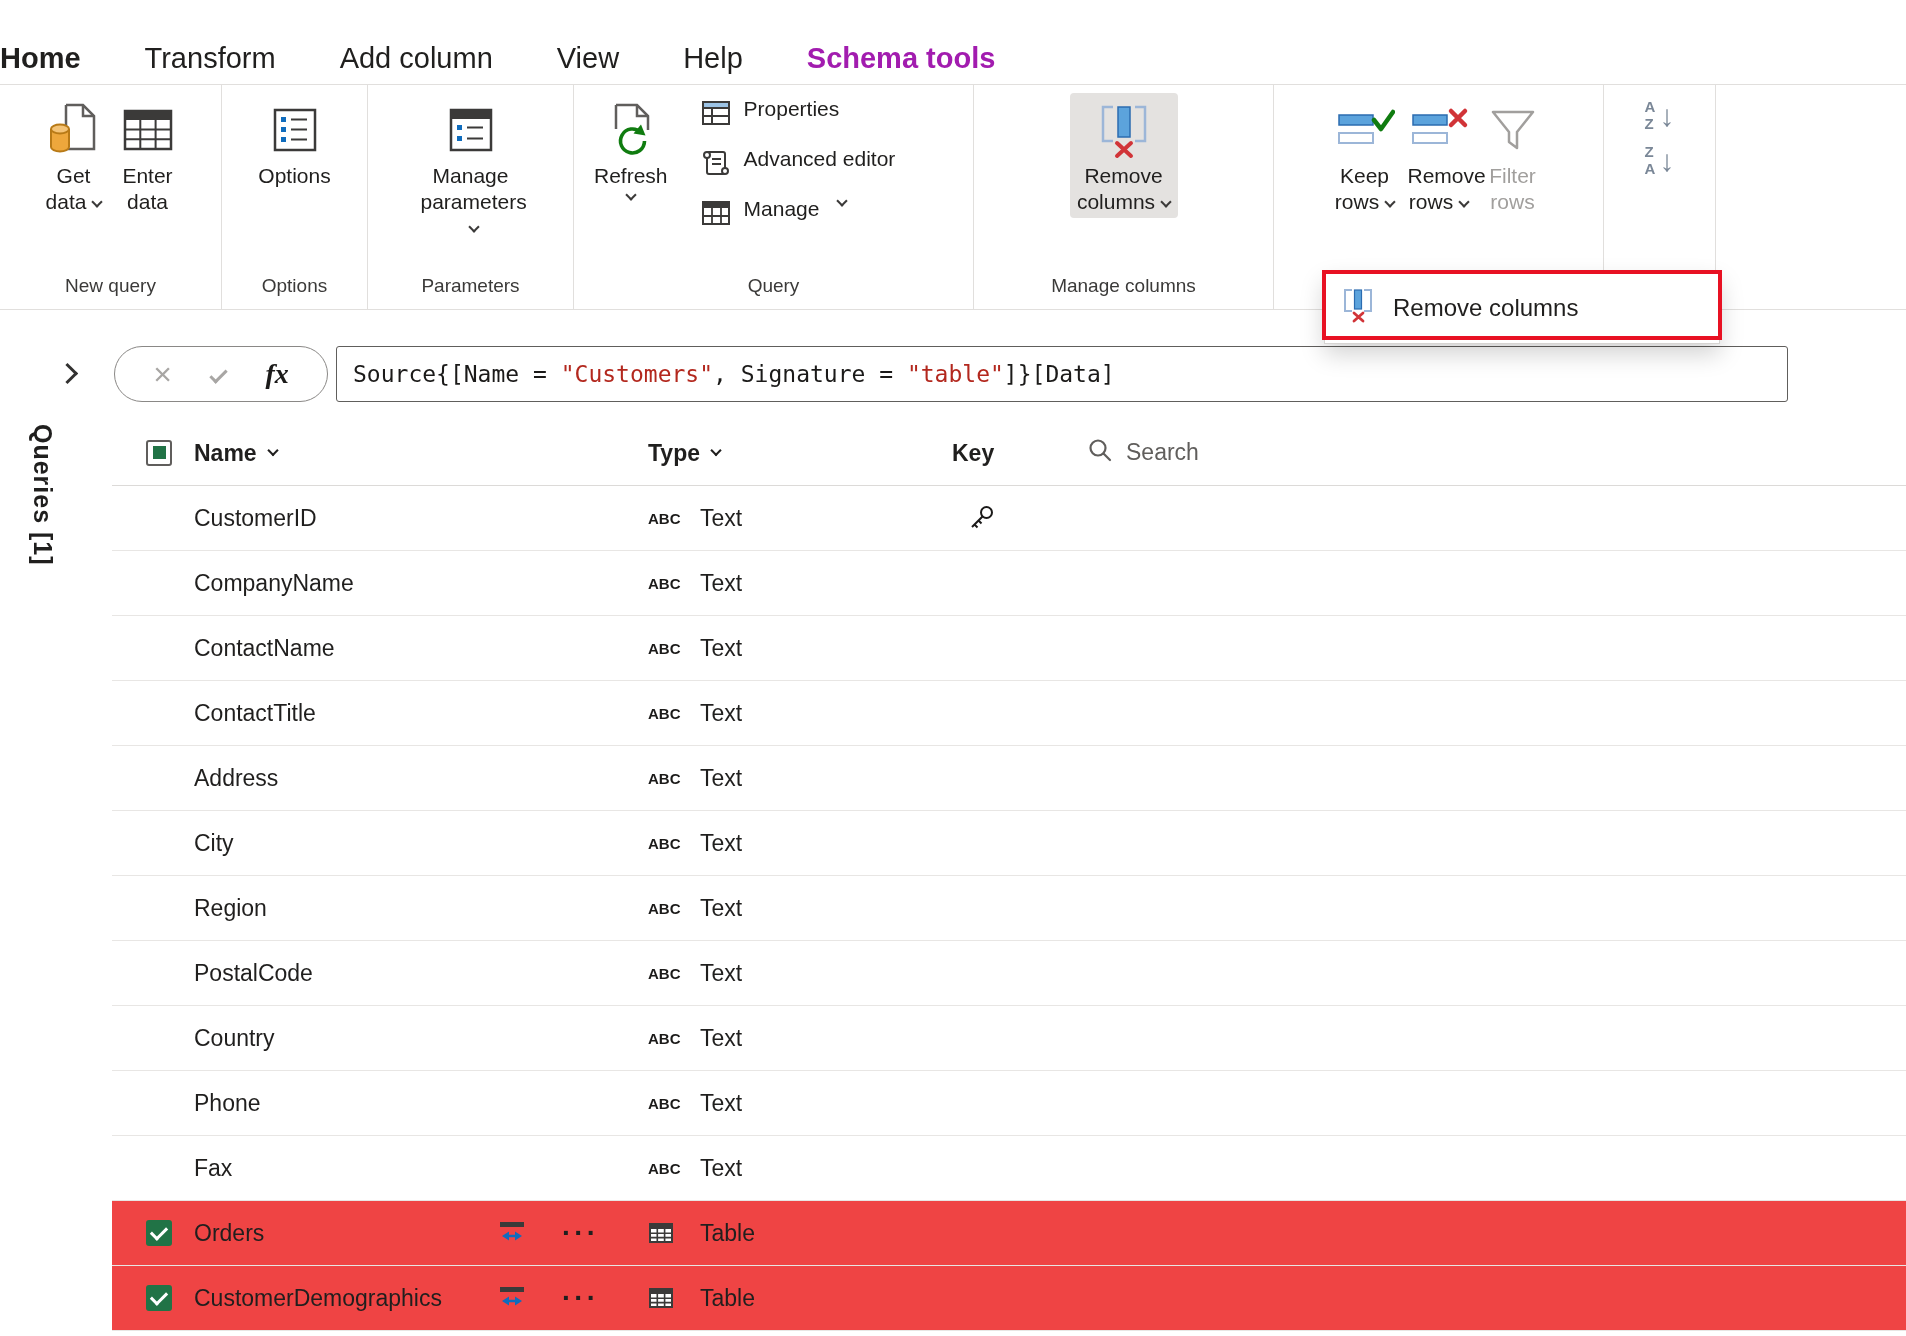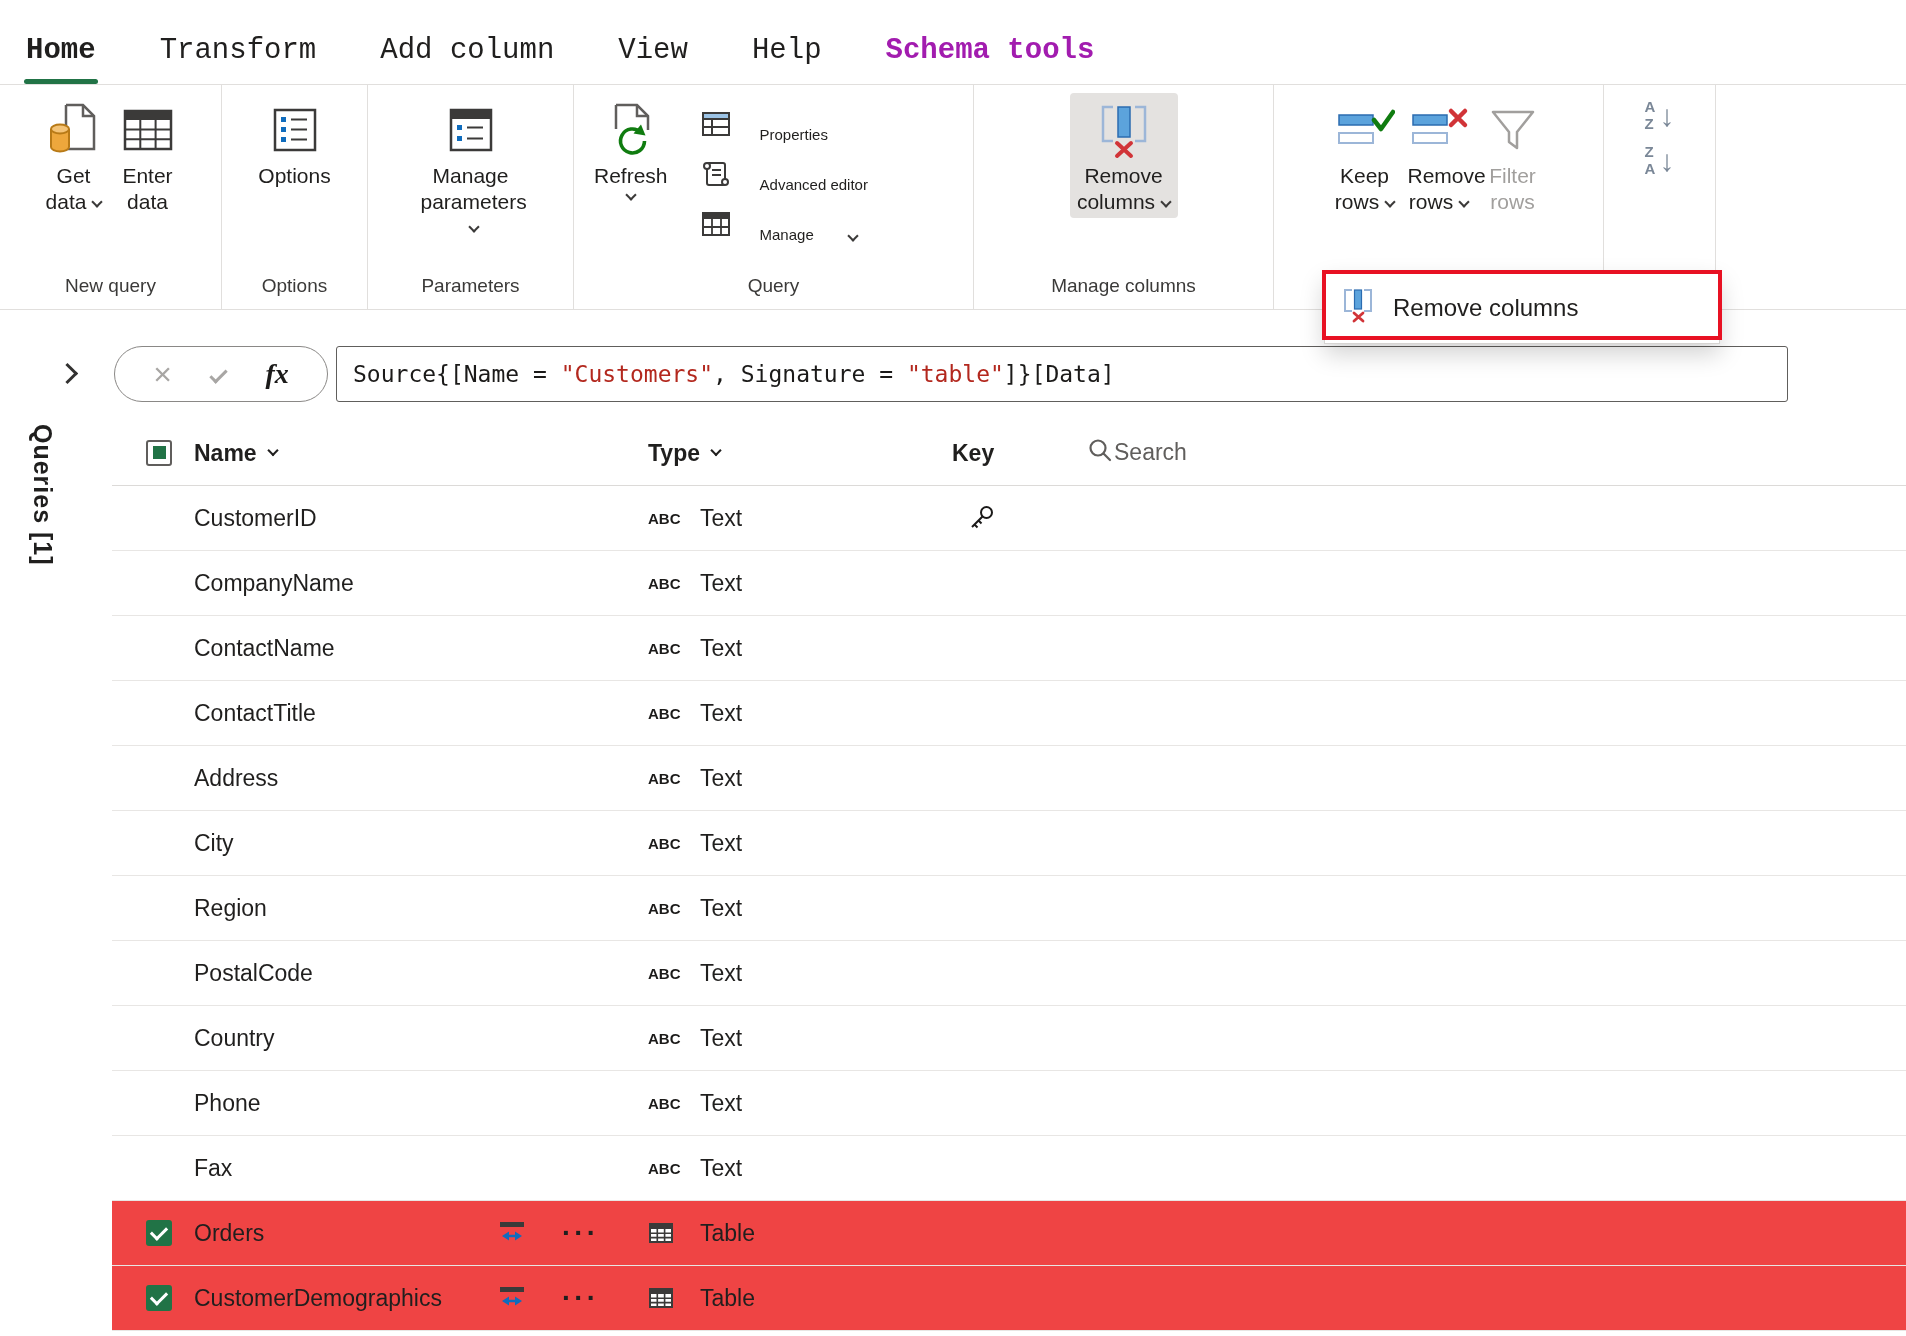--- a/index.html
+++ b/index.html
@@ -3,22 +3,22 @@
 <meta charset="utf-8">
 <style>
   * { margin:0; padding:0; box-sizing:border-box; }
   html,body { overflow:hidden; }
   body {
     width:1906px; height:1336px; position:relative; background:#fff;
     font-family:"Liberation Sans","DejaVu Sans",sans-serif; color:#201f1e;
   }
 
   
-  .menubar { position:absolute; top:8px; left:0; width:100%; height:84px;
-    display:flex; align-items:center; gap:64px; padding-left:26px; font-size:29px;font-family:Liberation Mono, monospace; }
+  .menubar { position:absolute; top:16px; left:0; width:100%; height:84px;
+    display:flex; align-items:center; gap:64px; font-size:29px; }
   .tab { position:relative; cursor:pointer; white-space:nowrap; }
   .tab.active { font-weight:700; }
   .tab.active::after { content:""; position:absolute; left:-2px; right:-2px; bottom:-17px;
     height:5px; background:#217346; border-radius:3px; }
   .tab.schema { color:#a21caf; font-weight:600; }
 
   
   .ribbon { position:absolute; top:84px; left:0; width:1906px; height:226px;
     border-top:1px solid #e1dfdd; border-bottom:1px solid #e1dfdd; display:flex; background:#fff; }
   .rgroup { height:100%; border-right:1px solid #e1dfdd; display:flex; flex-direction:column; flex:0 0 auto; }
@@ -29,21 +29,21 @@
     padding:4px 4px; cursor:pointer; }
   .rbtn.pressed { background:#e4e2e0; }
   .ricon { height:66px; display:flex; align-items:center; justify-content:center; }
   .rlabel { font-size:21px; line-height:1.22; text-align:center; max-width:100px; }
   .rlabel.narrow { max-width:62px; }
   .disabled, .disabled .rlabel { color:#a19f9d; }
   .chev { display:inline-block; width:8px; height:8px; border-right:2px solid #3b3a39;
     border-bottom:2px solid #3b3a39; transform:rotate(45deg); margin-left:7px; margin-bottom:3px; }
   .chev.below { margin:0; margin-top:2px; }
   .smallcol { display:flex; flex-direction:column; gap:4px; padding-top:4px; margin-left:14px; }
-  .sbtn { display:flex; align-items:flex-end; gap:28px; font-size:15px; height:46px;
+  .sbtn { display:flex; align-items:flex-start; gap:12px; font-size:21px; height:46px;
     padding:0 10px; border-radius:4px; cursor:pointer; }
   .g-query .rcontent { justify-content:flex-start; padding-left:16px; }
   .sortcol { display:flex; flex-direction:column; gap:12px; padding-top:6px; }
   .sortbtn { display:flex; align-items:center; gap:4px; cursor:pointer; color:#7a8797; }
   .sortletters { display:flex; flex-direction:column; font-size:15px; font-weight:700; line-height:1.1; }
   .sortarrow { font-size:30px; line-height:1; color:#7a8797; }
 
   
   .menu { position:absolute; left:1324px; top:272px; width:396px; background:#fff;
     border:1px solid #d6d4d2; box-shadow:0 10px 24px rgba(0,0,0,.18); z-index:60; padding:4px 0; }
@@ -81,21 +81,21 @@
   .trow.sel { background:#ef4444; }
   .cell { position:absolute; top:50%; transform:translateY(-50%); display:flex; align-items:center; }
   .c-cb   { left:34px; }
   .c-name { left:82px; }
   .c-expand { left:385px; cursor:pointer; }
   .c-more { left:450px; font-size:28px; font-weight:700; letter-spacing:3px; color:#201f1e; cursor:pointer; }
   .c-type { left:536px; }
   .c-typelabel { left:588px; }
   .c-keyhdr { left:840px; }
   .c-key { left:854px; }
-  .c-search { left:974px; gap:0; color:#605e5c; font-weight:400; cursor:text; }
+  .c-search { left:974px; gap:12px; color:#605e5c; font-weight:400; cursor:text; }
   .hchev { display:inline-block; width:8px; height:8px; border-right:2px solid #201f1e;
     border-bottom:2px solid #201f1e; transform:rotate(45deg); margin-left:12px; margin-bottom:5px; }
   .abc { font-size:15px; font-weight:600; color:#1b1a19; letter-spacing:0; }
 
   
   .cbi { width:26px; height:26px; border:2px solid #605e5c; border-radius:3px; background:#fff;
     display:flex; align-items:center; justify-content:center; cursor:pointer; }
   .cbi::after { content:""; width:13px; height:13px; background:#217346; }
   .cbc { width:26px; height:26px; border-radius:3px; background:#217346;
     display:flex; align-items:center; justify-content:center; cursor:pointer; }

